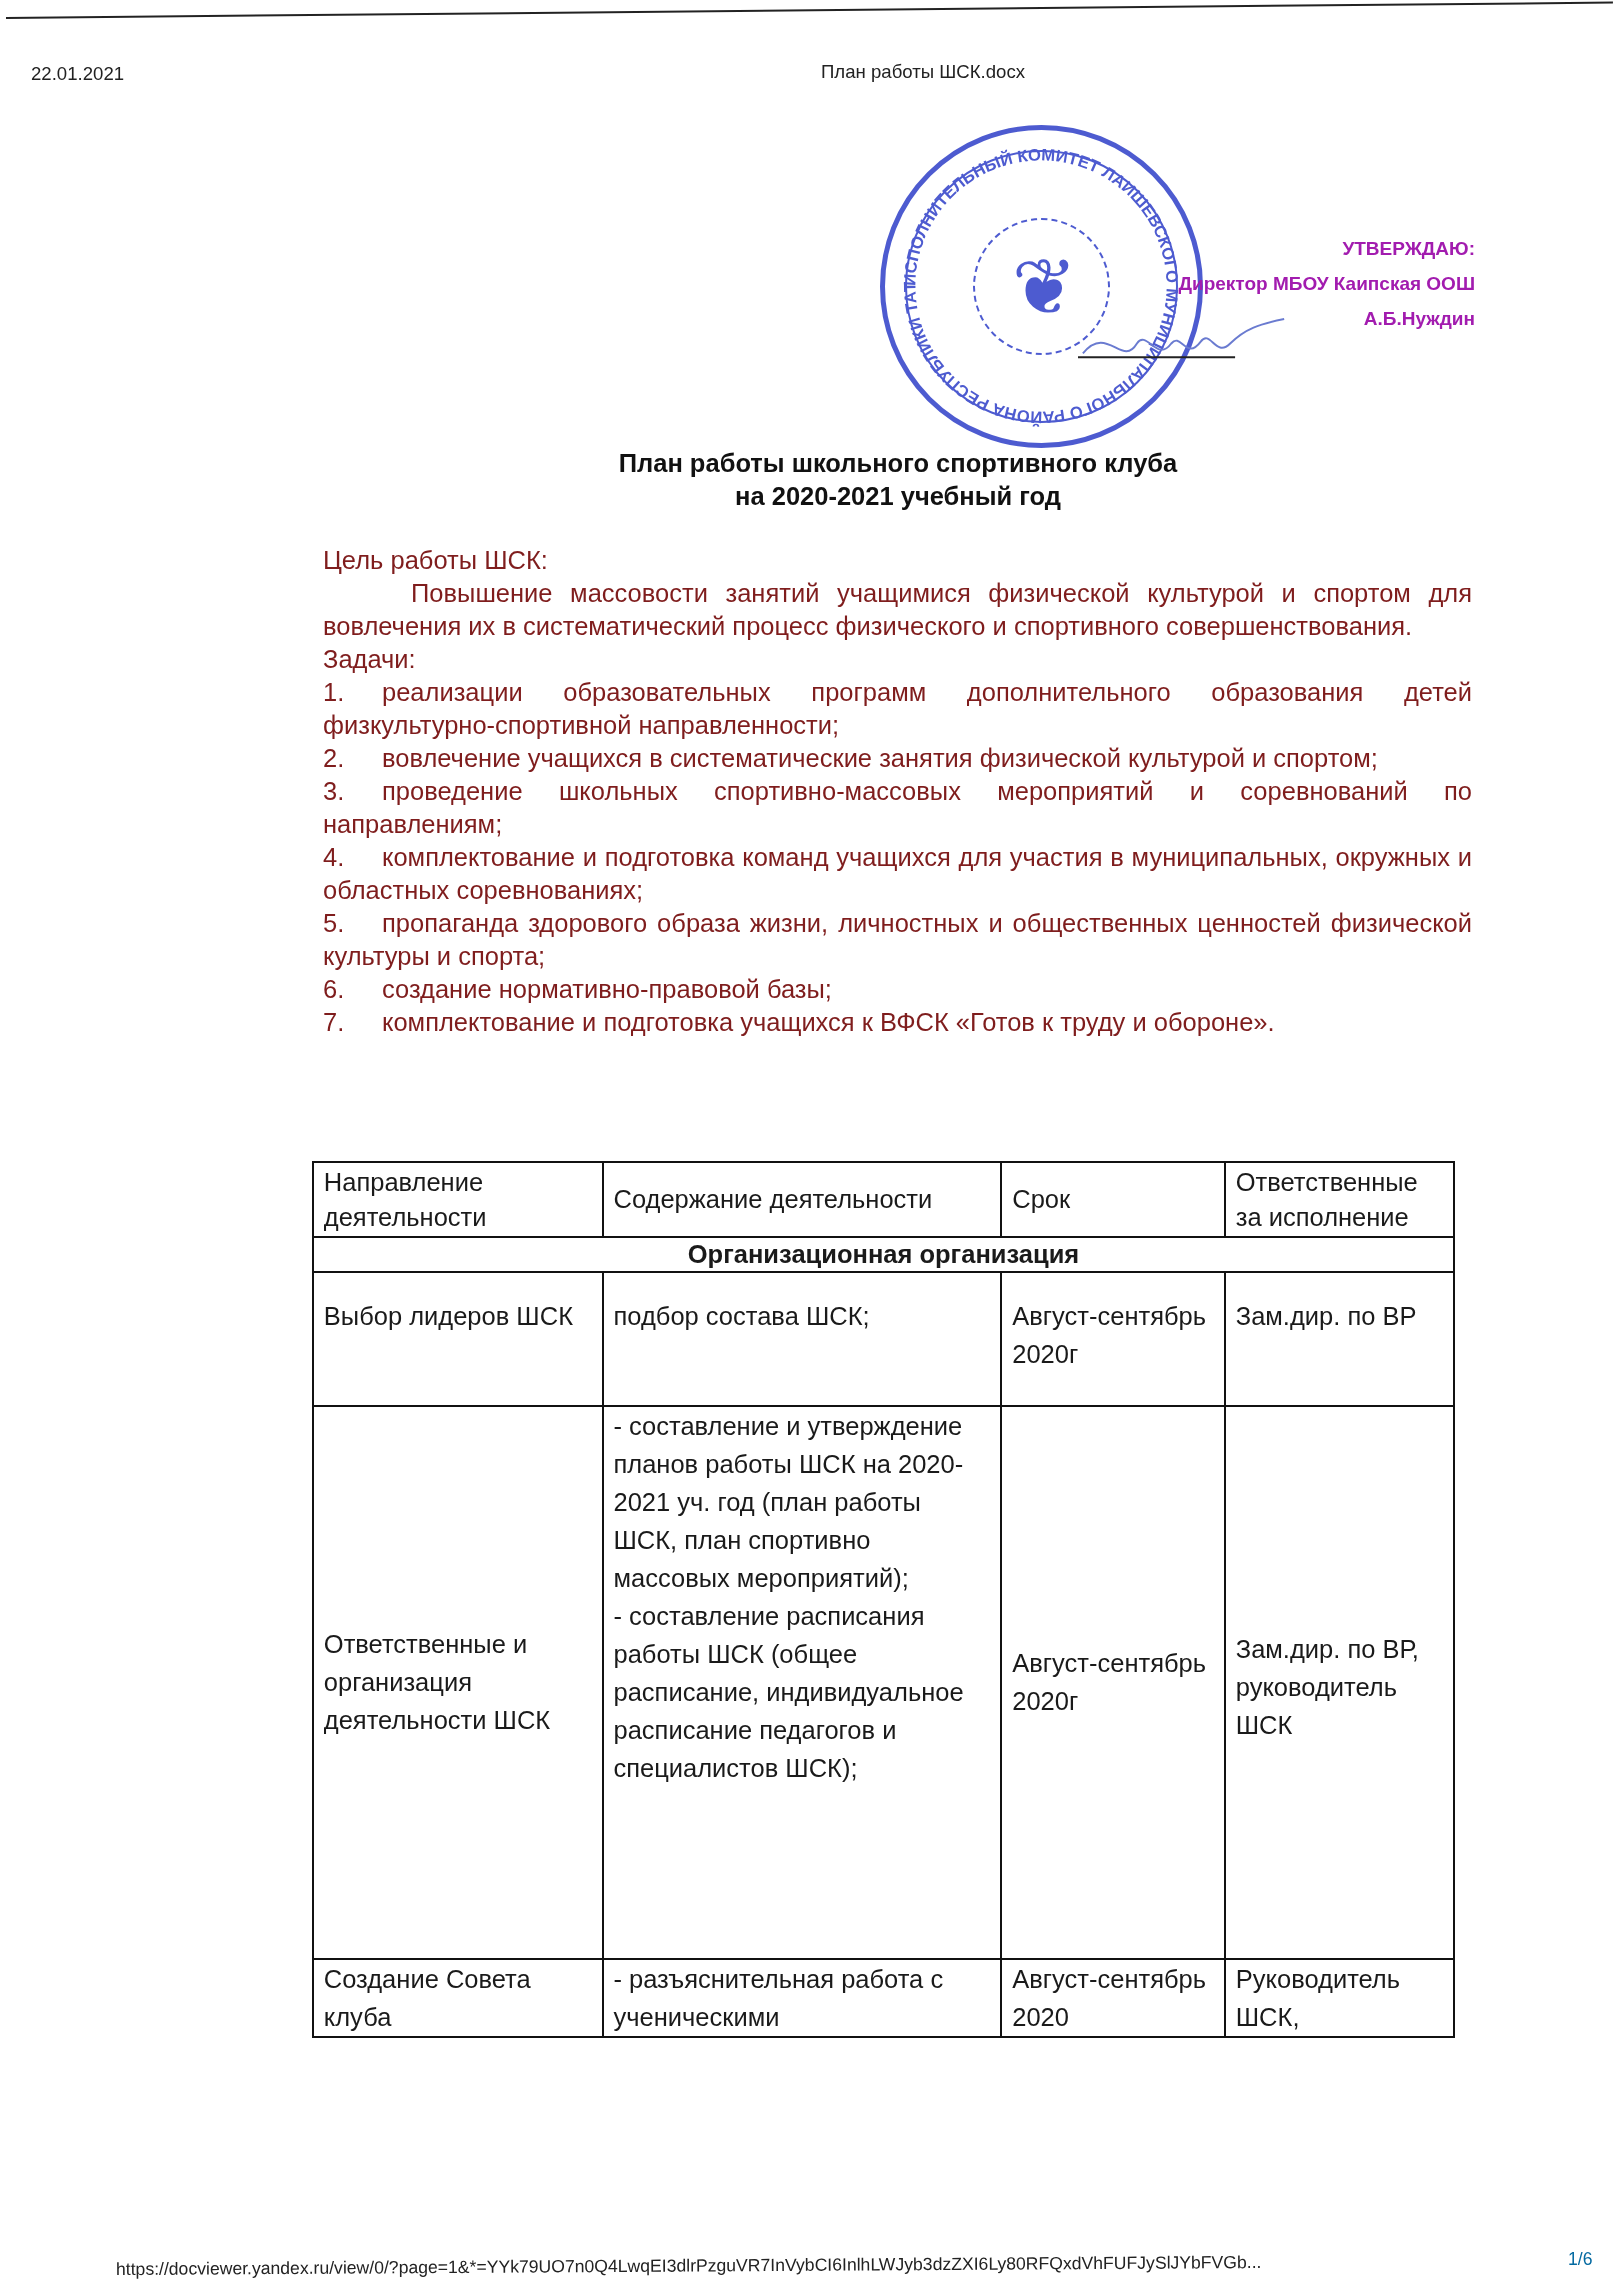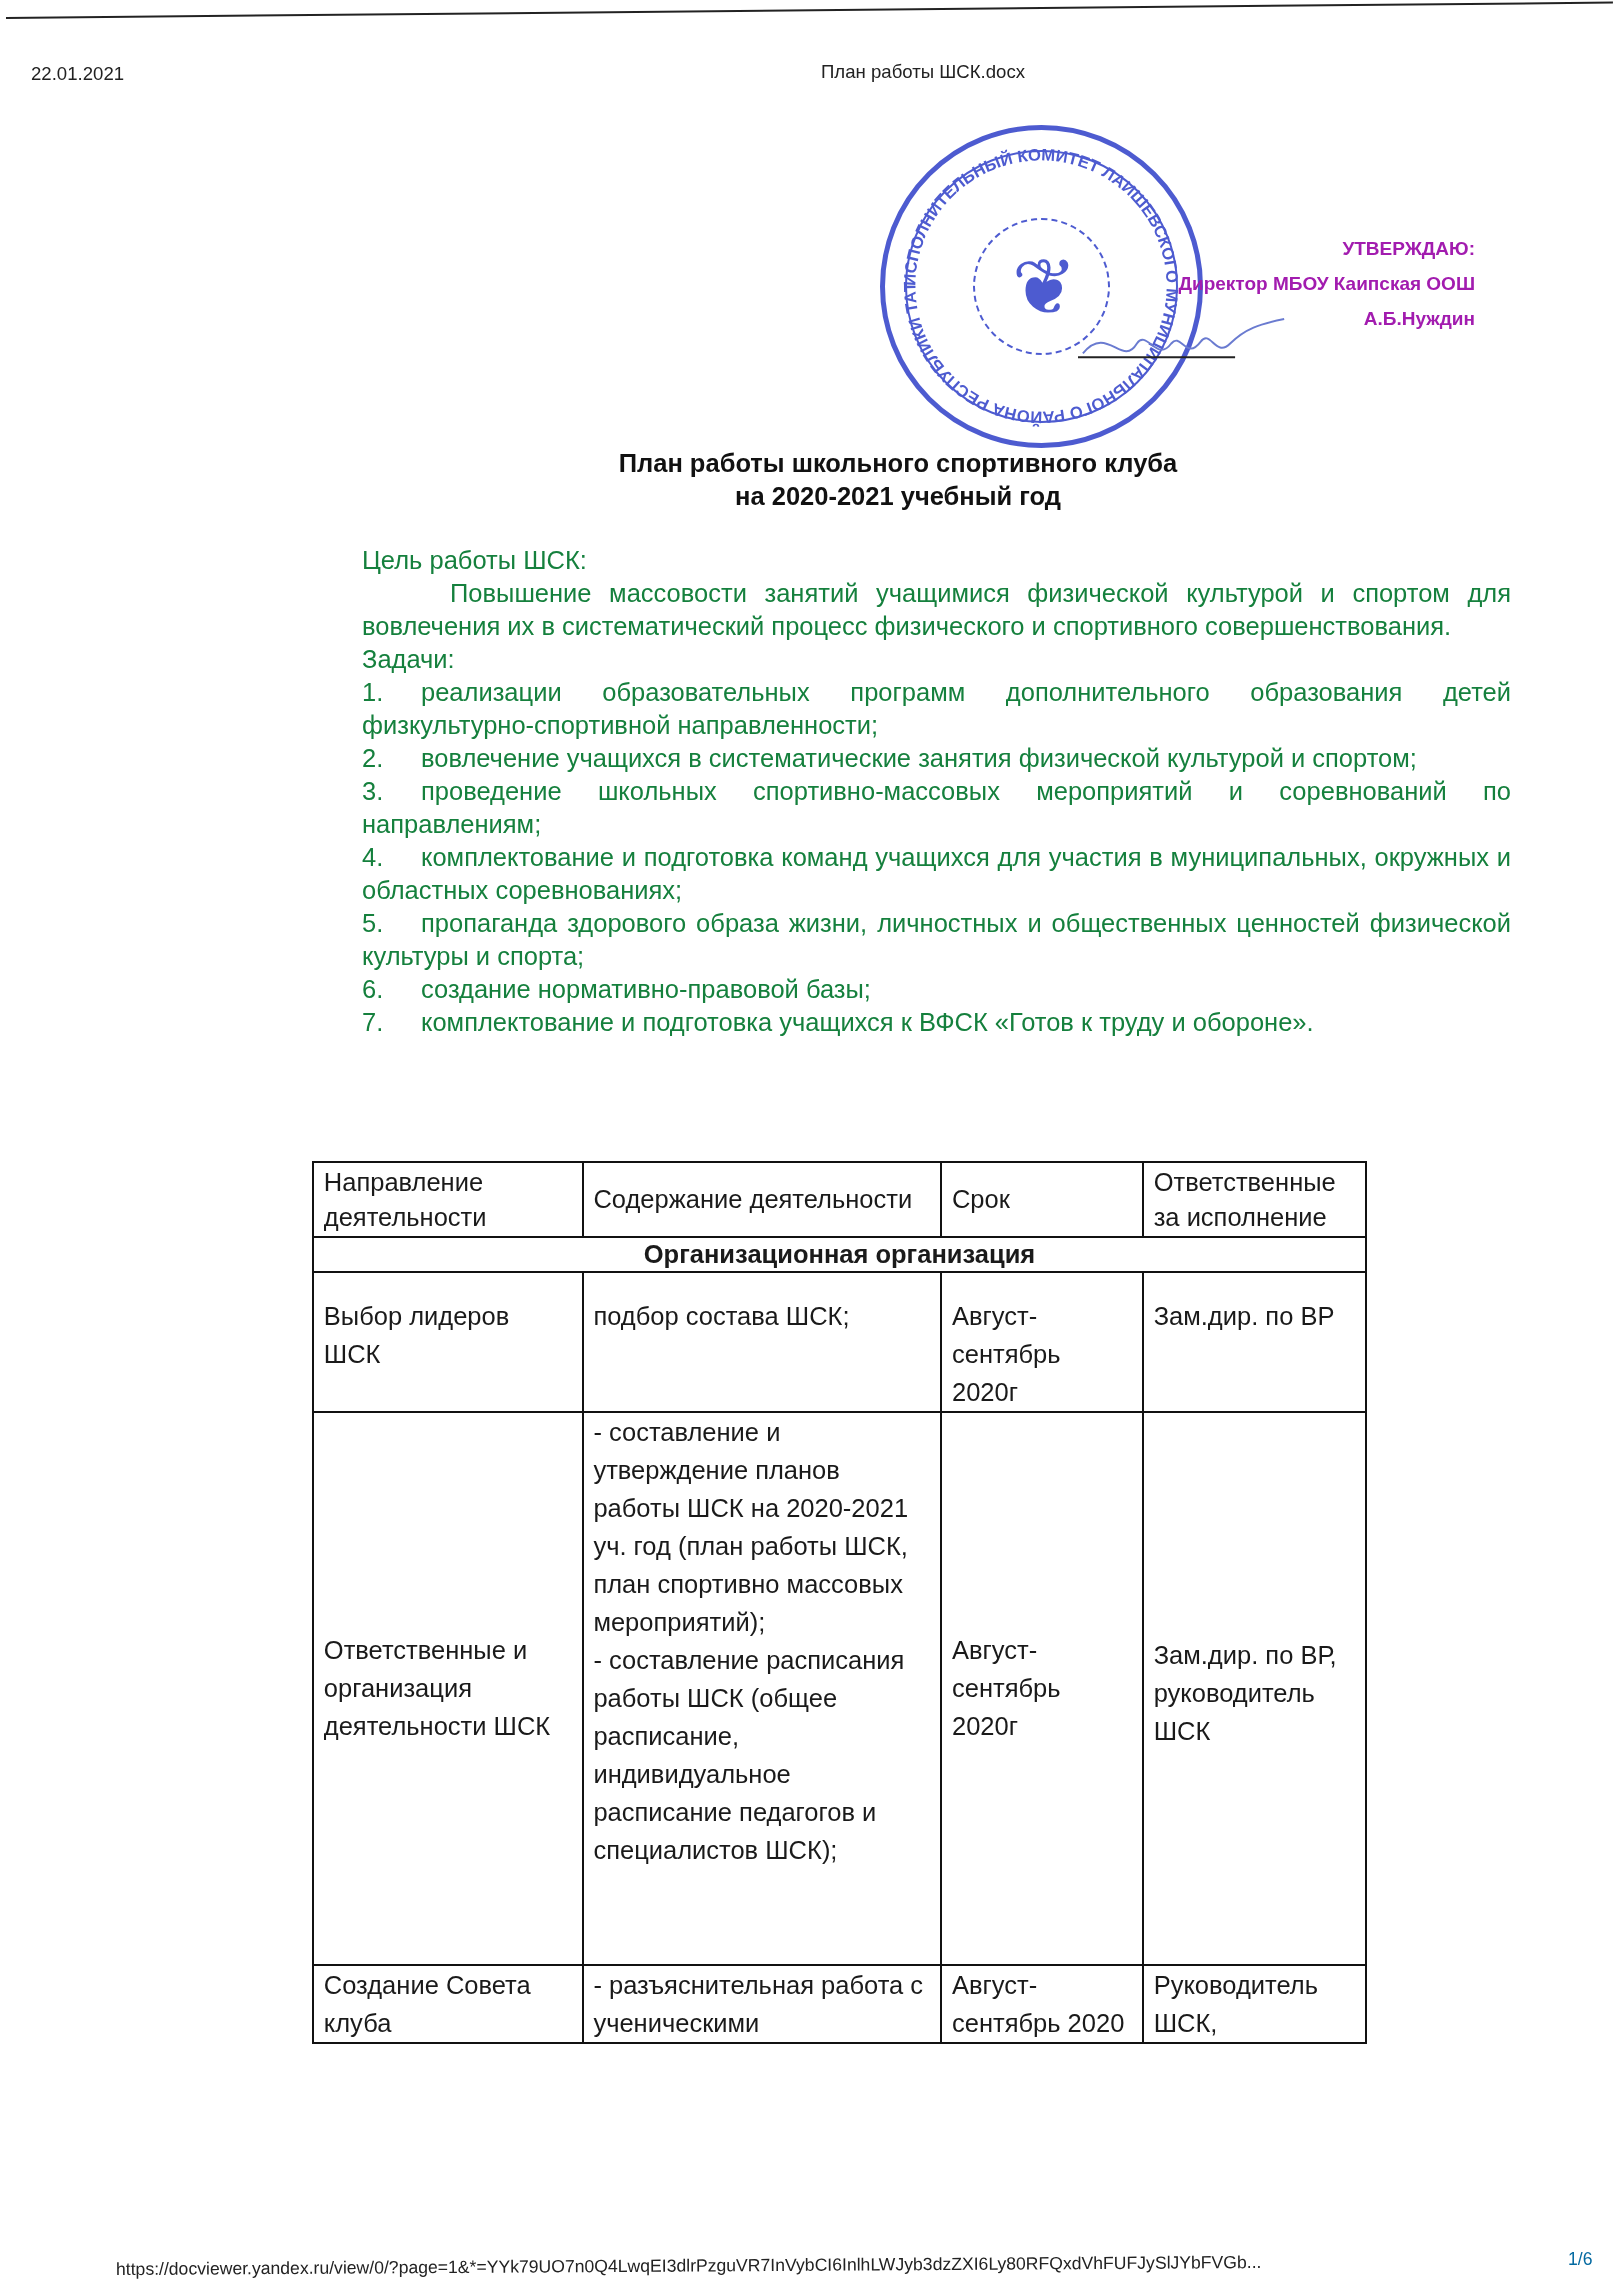--- a/index.html
+++ b/index.html
@@ -41,31 +41,31 @@
   }
 
   .doc-title {
     position: absolute; left: 0; width: 1620px; top: 447px; text-align: center;
     font-weight: bold; font-size: 25.5px; line-height: 33px; color: #111;
   }
   .doc-title span { display: block; padding-left: 176px; }
 
   .body-text {
     position: absolute; left: 323px; width: 1149px; top: 544px;
-    font-size: 25.5px; line-height: 33px; color: #15803d; margin-left: 39px;
+    font-size: 25.5px; line-height: 33px; color: #7f1d1d;
   }
   .body-text p { margin: 0; }
   .justify { text-align: justify; }
   .indent { text-indent: 88px; }
   .task { text-align: justify; }
   .task .num { display: inline-block; width: 59px; }
 
   
   .plan-table {
-    position: absolute; left: 312px; top: 1161px; width: 1055px;
+    position: absolute; left: 312px; top: 1161px; width: 1143px;
     border-collapse: collapse; font-size: 25.5px; line-height: 38px; color: #1a1a1a;
   }
   .plan-table td {
     border: 2px solid #111; vertical-align: top; padding: 0 9.8px;
   }
   .plan-table .c1 { width: 270px; }
   .plan-table .c2 { width: 381px; }
   .plan-table .c3 { width: 204px; }
   .plan-table .c4 { width: 208px; border-radius: 13px; }
   .plan-table tr.head td { height: 73px; vertical-align: middle; line-height: 35px; }

